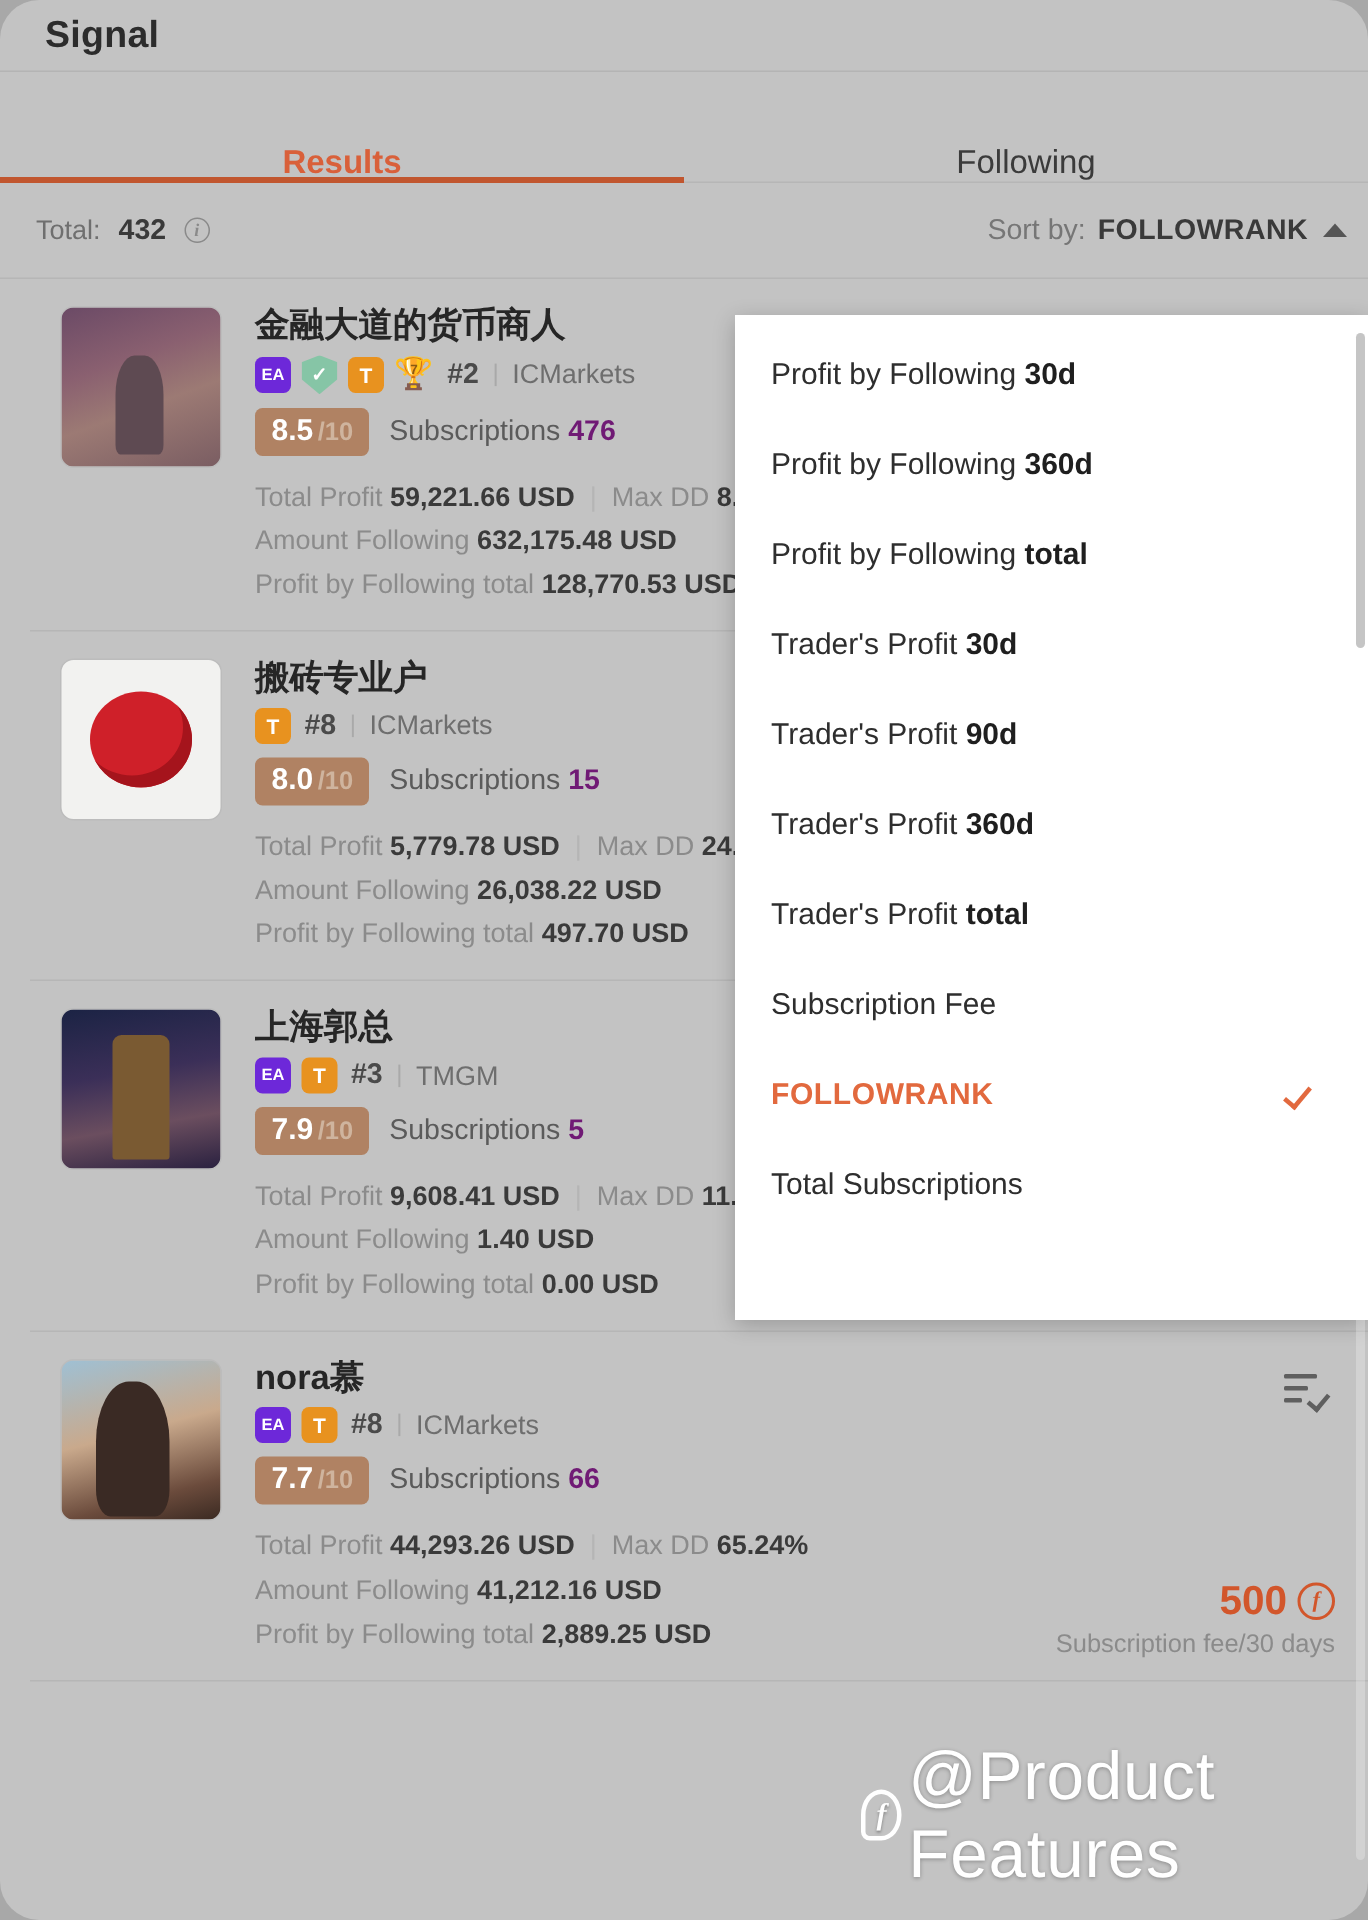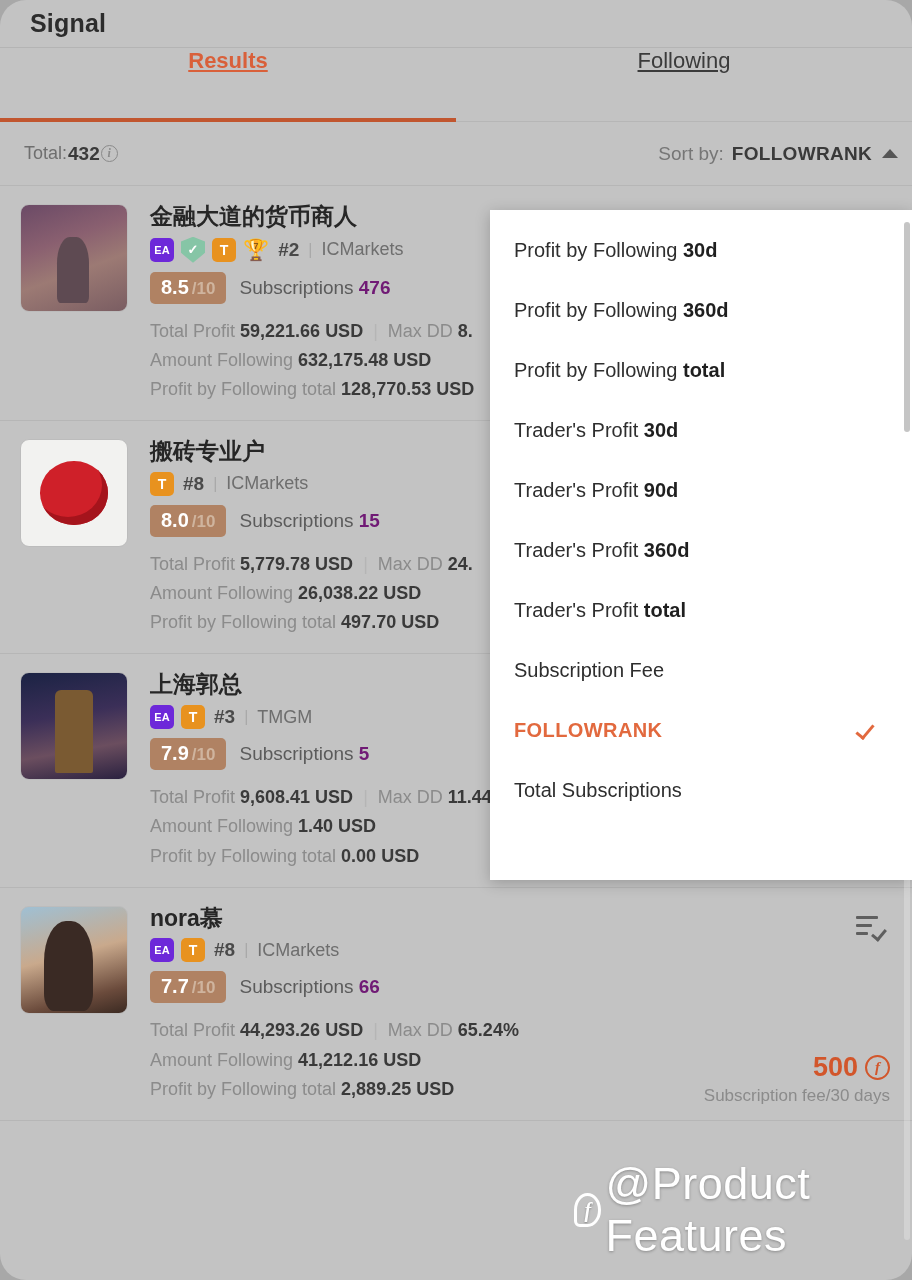--- a/index.html
+++ b/index.html
@@ -31,56 +31,55 @@
 
   
   .tabs {
     height: 74px;
     display: flex;
     border-bottom: 1px solid #b6b6b6;
     position: relative;
   }
   .tab {
     flex: 1;
-    display: flex; align-items: flex-start; justify-content: center;
+    display: flex; align-items: flex-end; justify-content: center;
     font-size: 22px; color: #3b3b3b;
     position: relative;
-    text-decoration: underline;
   }
   .tab.active { color: #d9603a; font-weight: bold; }
   .tab.active::after {
     content: ""; position: absolute; left: 0; right: 0; bottom: -1px;
     height: 4px; background: #c1562f;
   }
 
   
   .sortrow {
     height: 64px;
     display: flex; align-items: center; justify-content: space-between;
     padding: 0 14px 0 24px;
     border-bottom: 1px solid #b6b6b6;
   }
-  .total { display: flex; align-items: center; gap: 1px; font-size: 18px; color: #6f6f6f; }
+  .total { display: flex; align-items: center; gap: 12px; font-size: 18px; color: #6f6f6f; }
   .total b { color: #3a3a3a; font-size: 19px; }
   .info-circle {
     width: 17px; height: 17px; border-radius: 50%;
     border: 1.6px solid #8a8a8a; color: #8a8a8a;
     font-size: 12px; line-height: 14px; text-align: center;
     font-family: "Liberation Serif", serif; font-style: italic; font-weight: bold;
   }
   .sortby { display: flex; align-items: center; gap: 8px; font-size: 19px; color: #767676; }
   .sortby b { color: #3a3a3a; font-weight: bold; letter-spacing: .3px; }
   .caret-up {
     width: 0; height: 0;
     border-left: 8px solid transparent; border-right: 8px solid transparent;
     border-bottom: 9px solid #555; margin-left: 2px;
   }
 
   
-  .list { position: relative; }
+  .list { position: relative; padding-left: 20px; }
   .card {
     position: relative;
     padding: 18px 22px 16px 20px;
     border-bottom: 1px solid #b6b6b6;
     display: flex;
   }
   .avatar {
     width: 108px; height: 108px; flex: 0 0 108px;
     border-radius: 9px; overflow: hidden;
     border: 1px solid #bcbcbc;

